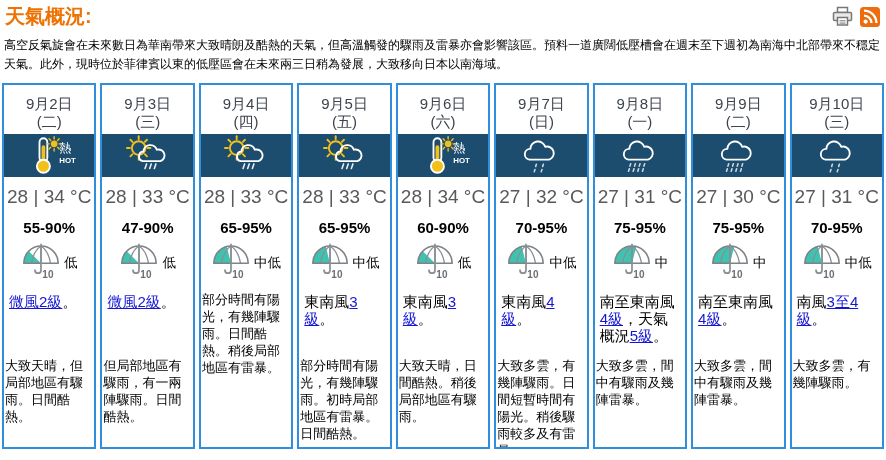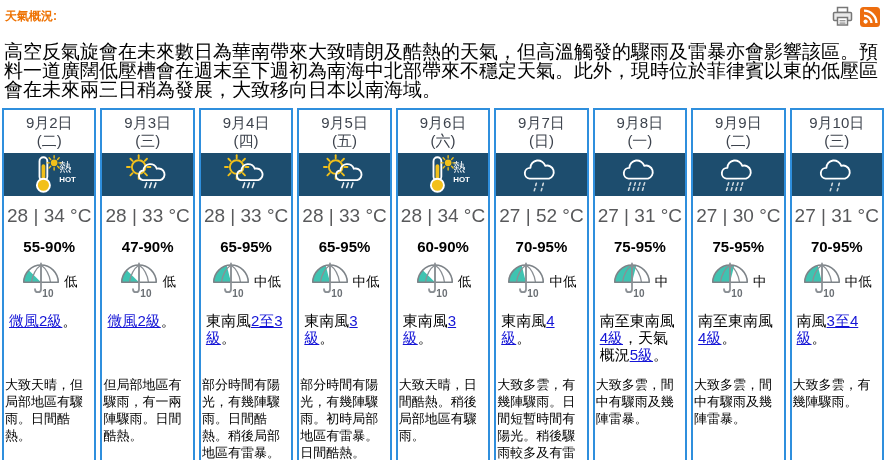--- a/index.html
+++ b/index.html
@@ -1,30 +1,30 @@
 <!DOCTYPE html>
 <html><head>
 <meta charset="utf-8">
 <style>
   html,body{margin:0;padding:0;}
   body{
     width:886px;height:460px;overflow:hidden;background:#fff;
     font-family:"Liberation Sans","DejaVu Sans",sans-serif;color:#000;
   }
   .header{display:flex;justify-content:space-between;align-items:flex-start;padding:6px 6px 0 5px;}
-  .page-title{color:#ee7203;font-size:12px;font-weight:bold;margin:0;line-height:20px;}
+  .page-title{color:#ee7203;font-size:20px;font-weight:bold;margin:0;line-height:20px;}
   .header-icons{display:flex;gap:6px;align-items:center;}
   .hicon{display:inline-block;cursor:pointer;line-height:0;}
-  .summary{font-size:19px;line-height:19px;margin:15px 0 0 0;padding:0 4px;color:#000;}
+  .summary{font-size:12px;line-height:19px;margin:9px 0 0 0;padding:0 4px;color:#000;}
   .cards{display:grid;grid-template-columns:repeat(9,1fr);gap:4px;padding:0 2px;margin-top:9px;}
   .card{
     box-sizing:border-box;height:366px;background:#fff;
     border:2px solid #2f8fdd;display:flex;flex-direction:column;overflow:hidden;
   }
-  .date{ text-align:center;font-size:15px;line-height:18px;color:#3d434d;padding-top:4px;height:39px;flex:none;}
+  .date{ text-align:center;font-size:15px;line-height:18px;color:#3d434d;padding-top:10px;height:39px;flex:none;}
   .iconband{background:#1d4d6e;height:43px;flex:none;display:flex;align-items:center;justify-content:center;}
   .iconband svg{display:block;}
   .temp{text-align:center;font-size:19px;color:#58595b;margin-top:9px;white-space:nowrap;}
   .rh{text-align:center;font-size:15px;font-weight:bold;color:#000;margin-top:11px;}
   .psr{display:flex;align-items:center;justify-content:center;gap:3px;margin-top:8px;height:38px;flex:none;}
   .psr-label{font-size:13.5px;color:#000;}
   .wind{font-size:15px;line-height:17px;padding:11px 4px 0 5px;min-height:55px;box-sizing:content-box;}
   .wind a{color:#1515d6;text-decoration:underline;cursor:pointer;}
   .desc{font-size:13px;line-height:17px;padding:9px 4px 0 1px;color:#000;}
 </style>
@@ -170,21 +170,20 @@
             <path d="M22 22 L3 22 A19 19 0 0 1 17.3 3.6 Z" fill="#3fc3b1"></path>
             <path d="M22 3 Q13.5 9 11.5 22" style="fill:none;stroke:#8a8f94;stroke-width:1.4"></path>
             <path d="M22 3 L22 22" style="fill:none;stroke:#8a8f94;stroke-width:1.4"></path>
             <path d="M22 3 Q30.5 9 32.5 22" style="fill:none;stroke:#8a8f94;stroke-width:1.4"></path>
             <path d="M3 22 A19 19 0 0 1 41 22 L3 22 Z" style="fill:none;stroke:#7d8388;stroke-width:1.7;stroke-linejoin:round"></path>
             <path d="M22 1.2 V29.5 A3.3 3.3 0 1 1 15.4 29.5" style="fill:none;stroke:#8a8f94;stroke-width:1.9;stroke-linecap:round"></path>
             <text x="23.5" y="38" font-size="11" font-weight="bold" fill="#6a6f74">10</text>
           </svg></span>
       <span class="psr-label">中低</span>
     </div>
-    <div class="wind"><span>東南風</span><a href="#">2至3級</a><span>。</span></div>
     <div class="desc">部分時間有陽光，有幾陣驟雨。日間酷熱。稍後局部地區有雷暴。</div>
   </div>
 
   <div class="card">
     <div class="date">
       <div>9月5日</div>
       <div>(五)</div>
     </div>
     <div class="iconband">
         <svg width="70" height="41" viewBox="0 0 72 44">
@@ -271,21 +270,21 @@
     </div>
     <div class="iconband">
         <svg width="70" height="41" viewBox="0 0 72 44">
           <path d="M23.7 26.4 a5.8 5.8 0 0 1 .93-11.55 a8.1 8.1 0 0 1 15.86-2.13 A6.4 6.4 0 0 1 44.6 26.4 H23.7 z" style="fill:none;stroke:#fff;stroke-width:2;stroke-linecap:round;stroke-linejoin:round"></path>
           <line x1="31" y1="31.5" x2="30.3" y2="33.8" style="stroke:#cfd8dd;stroke-width:1.7;stroke-linecap:round"></line>
           <line x1="38.5" y1="31.5" x2="37.8" y2="33.8" style="stroke:#cfd8dd;stroke-width:1.7;stroke-linecap:round"></line>
           <line x1="29.5" y1="37" x2="28.8" y2="39.3" style="stroke:#cfd8dd;stroke-width:1.7;stroke-linecap:round"></line>
           <line x1="37" y1="37" x2="36.3" y2="39.3" style="stroke:#cfd8dd;stroke-width:1.7;stroke-linecap:round"></line>
         </svg>
       </div>
-    <div class="temp">27 | 52 °C</div>
+    <div class="temp">27 | 32 °C</div>
     <div class="rh">70-95%</div>
     <div class="psr">
       <span><svg width="40" height="37" viewBox="0 0 44 40">
             <path d="M3 22 A19 19 0 0 1 41 22 Z" fill="#fff"></path>
             <path d="M22 22 L3 22 A19 19 0 0 1 17.3 3.6 Z" fill="#3fc3b1"></path>
             <path d="M22 3 Q13.5 9 11.5 22" style="fill:none;stroke:#8a8f94;stroke-width:1.4"></path>
             <path d="M22 3 L22 22" style="fill:none;stroke:#8a8f94;stroke-width:1.4"></path>
             <path d="M22 3 Q30.5 9 32.5 22" style="fill:none;stroke:#8a8f94;stroke-width:1.4"></path>
             <path d="M3 22 A19 19 0 0 1 41 22 L3 22 Z" style="fill:none;stroke:#7d8388;stroke-width:1.7;stroke-linejoin:round"></path>
             <path d="M22 1.2 V29.5 A3.3 3.3 0 1 1 15.4 29.5" style="fill:none;stroke:#8a8f94;stroke-width:1.9;stroke-linecap:round"></path>

